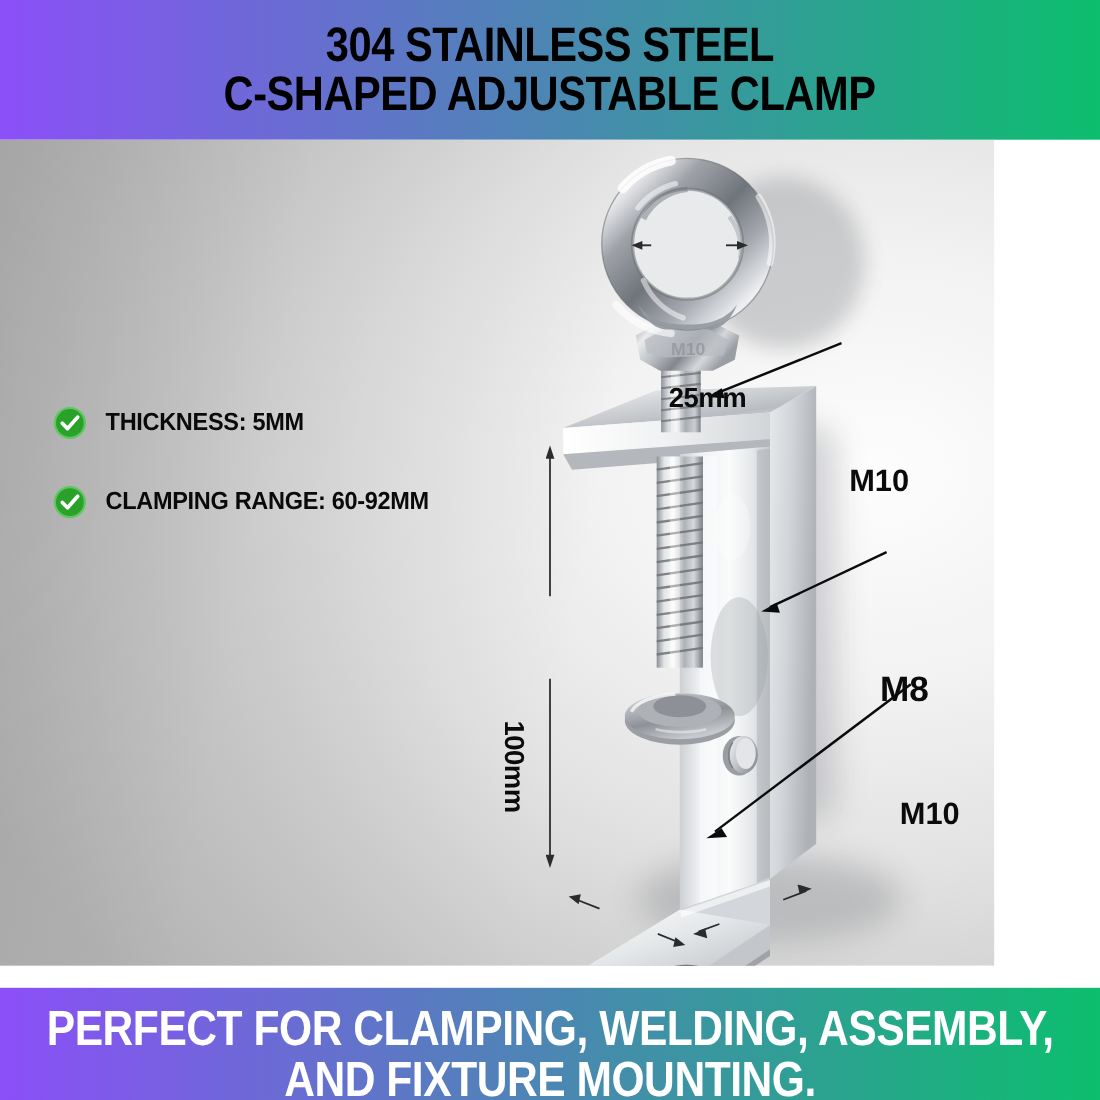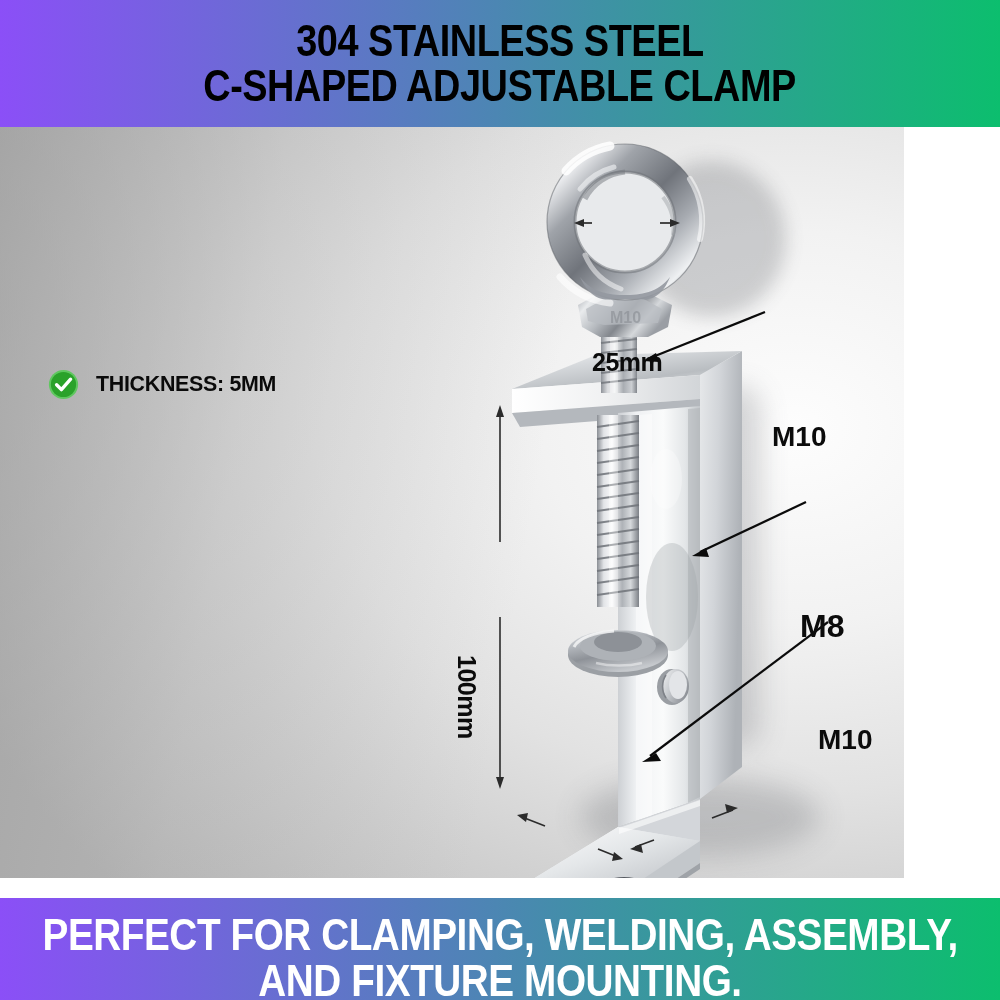--- a/index.html
+++ b/index.html
@@ -80,21 +80,21 @@
     transform-origin:left center;
   }
 
   
   .callout {
     position:absolute;
     font-weight:bold;
     color:#0b0b0b;
     white-space:nowrap;
   }
-  #label-25mm { left:592px; top:221px; font-size:25px; letter-spacing:-0.5px; }
+  #label-25mm { left:608px; top:221px; font-size:25px; letter-spacing:-0.5px; }
   #label-m10-top { left:772px; top:294px; font-size:28px; }
   #label-m8 { left:800px; top:481px; font-size:32px; }
   #label-m10-bottom { left:818px; top:597px; font-size:28px; }
   #label-100mm {
     left:481px; top:528px; font-size:25px;
     transform:rotate(90deg); transform-origin:left top;
     letter-spacing:-0.5px;
   }
   #product-svg { position:absolute; left:0; top:0; }
 </style>
@@ -369,20 +369,30 @@
         <span class="check-icon">
           <svg width="31" height="31" viewBox="0 0 31 31">
             <circle cx="15.5" cy="15.5" r="14.6" fill="#5fc75f"></circle>
             <circle cx="15.5" cy="15.5" r="12.6" fill="#2aa22a"></circle>
             <path d="M8.6,15.8 L13.4,20.6 L22.6,10.2" fill="none" stroke="#ffffff" stroke-width="3.4" stroke-linecap="round" stroke-linejoin="round"></path>
           </svg>
         </span>
         <span class="feature-label">THICKNESS: 5MM</span>
       </div>
 
+      <div class="feature-row">
+        <span class="check-icon">
+          <svg width="31" height="31" viewBox="0 0 31 31">
+            <circle cx="15.5" cy="15.5" r="14.6" fill="#5fc75f"></circle>
+            <circle cx="15.5" cy="15.5" r="12.6" fill="#2aa22a"></circle>
+            <path d="M8.6,15.8 L13.4,20.6 L22.6,10.2" fill="none" stroke="#ffffff" stroke-width="3.4" stroke-linecap="round" stroke-linejoin="round"></path>
+          </svg>
+        </span>
+        <span class="feature-label">CLAMPING RANGE: 60-92MM</span>
+      </div>
     </div>
 
     <div class="callout" id="label-25mm">25mm</div>
     <div class="callout" id="label-m10-top">M10</div>
     <div class="callout" id="label-m8">M8</div>
     <div class="callout" id="label-m10-bottom">M10</div>
     <div class="callout" id="label-100mm">100mm</div>
 
   </div>
 

